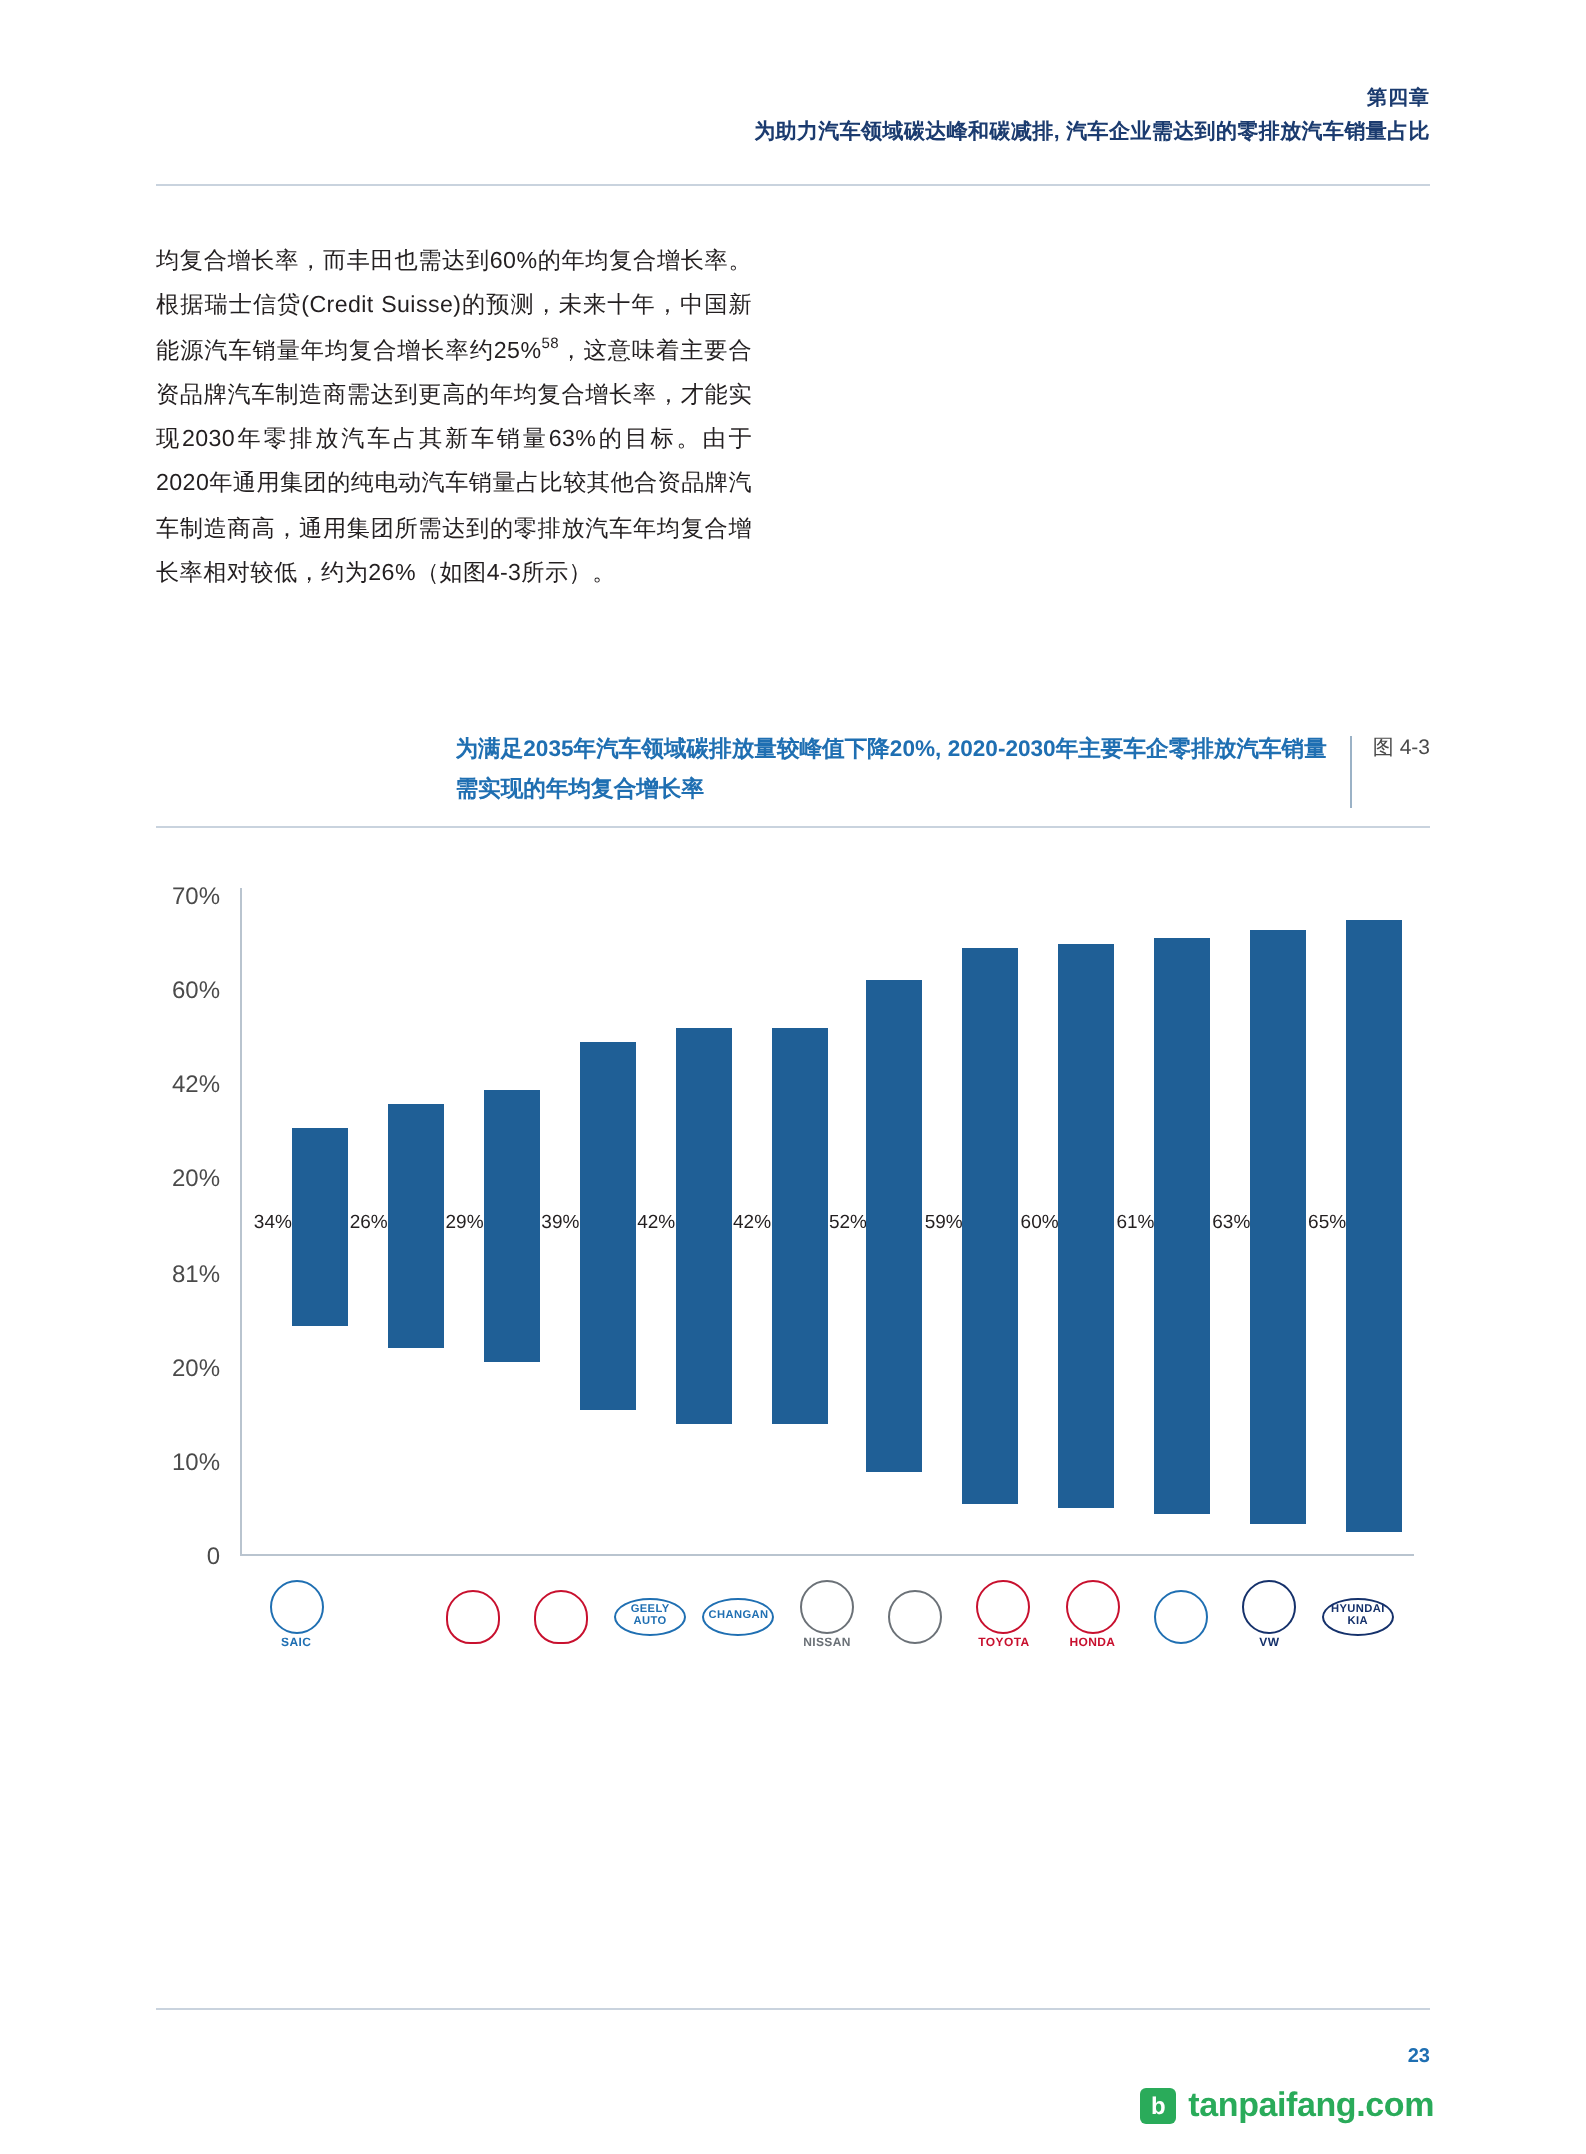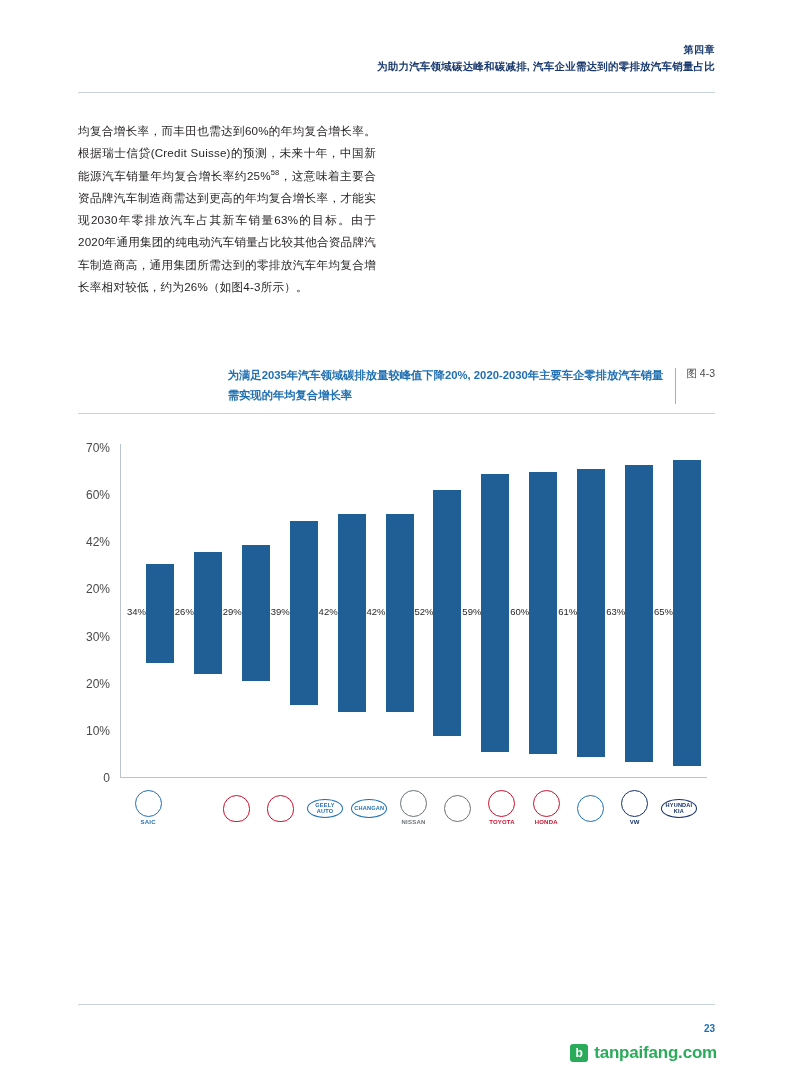--- a/index.html
+++ b/index.html
@@ -317,21 +317,21 @@
   <div class="fig-sep"></div>
   <div class="fig-number">图 4-3</div>
 </div>
 <div class="fig-rule"></div>
 
 <div class="chart-area">
   <div class="y-axis-labels" id="y-axis">
       <div class="y-tick" style="top: 100%;">0</div>
       <div class="y-tick" style="top: 85.7143%;">10%</div>
       <div class="y-tick" style="top: 71.4286%;">20%</div>
-      <div class="y-tick" style="top: 57.1429%;">30%</div>
+      <div class="y-tick" style="top: 57.1429%;">81%</div>
       <div class="y-tick" style="top: 42.8571%;">20%</div>
       <div class="y-tick" style="top: 28.5714%;">42%</div>
       <div class="y-tick" style="top: 14.2857%;">60%</div>
       <div class="y-tick" style="top: 0%;">70%</div>
     </div>
   <div class="axis-line-y"></div>
   <div class="axis-line-x"></div>
   <div class="plot">
     <div class="bars" id="bars">
         <div class="bar-slot">

